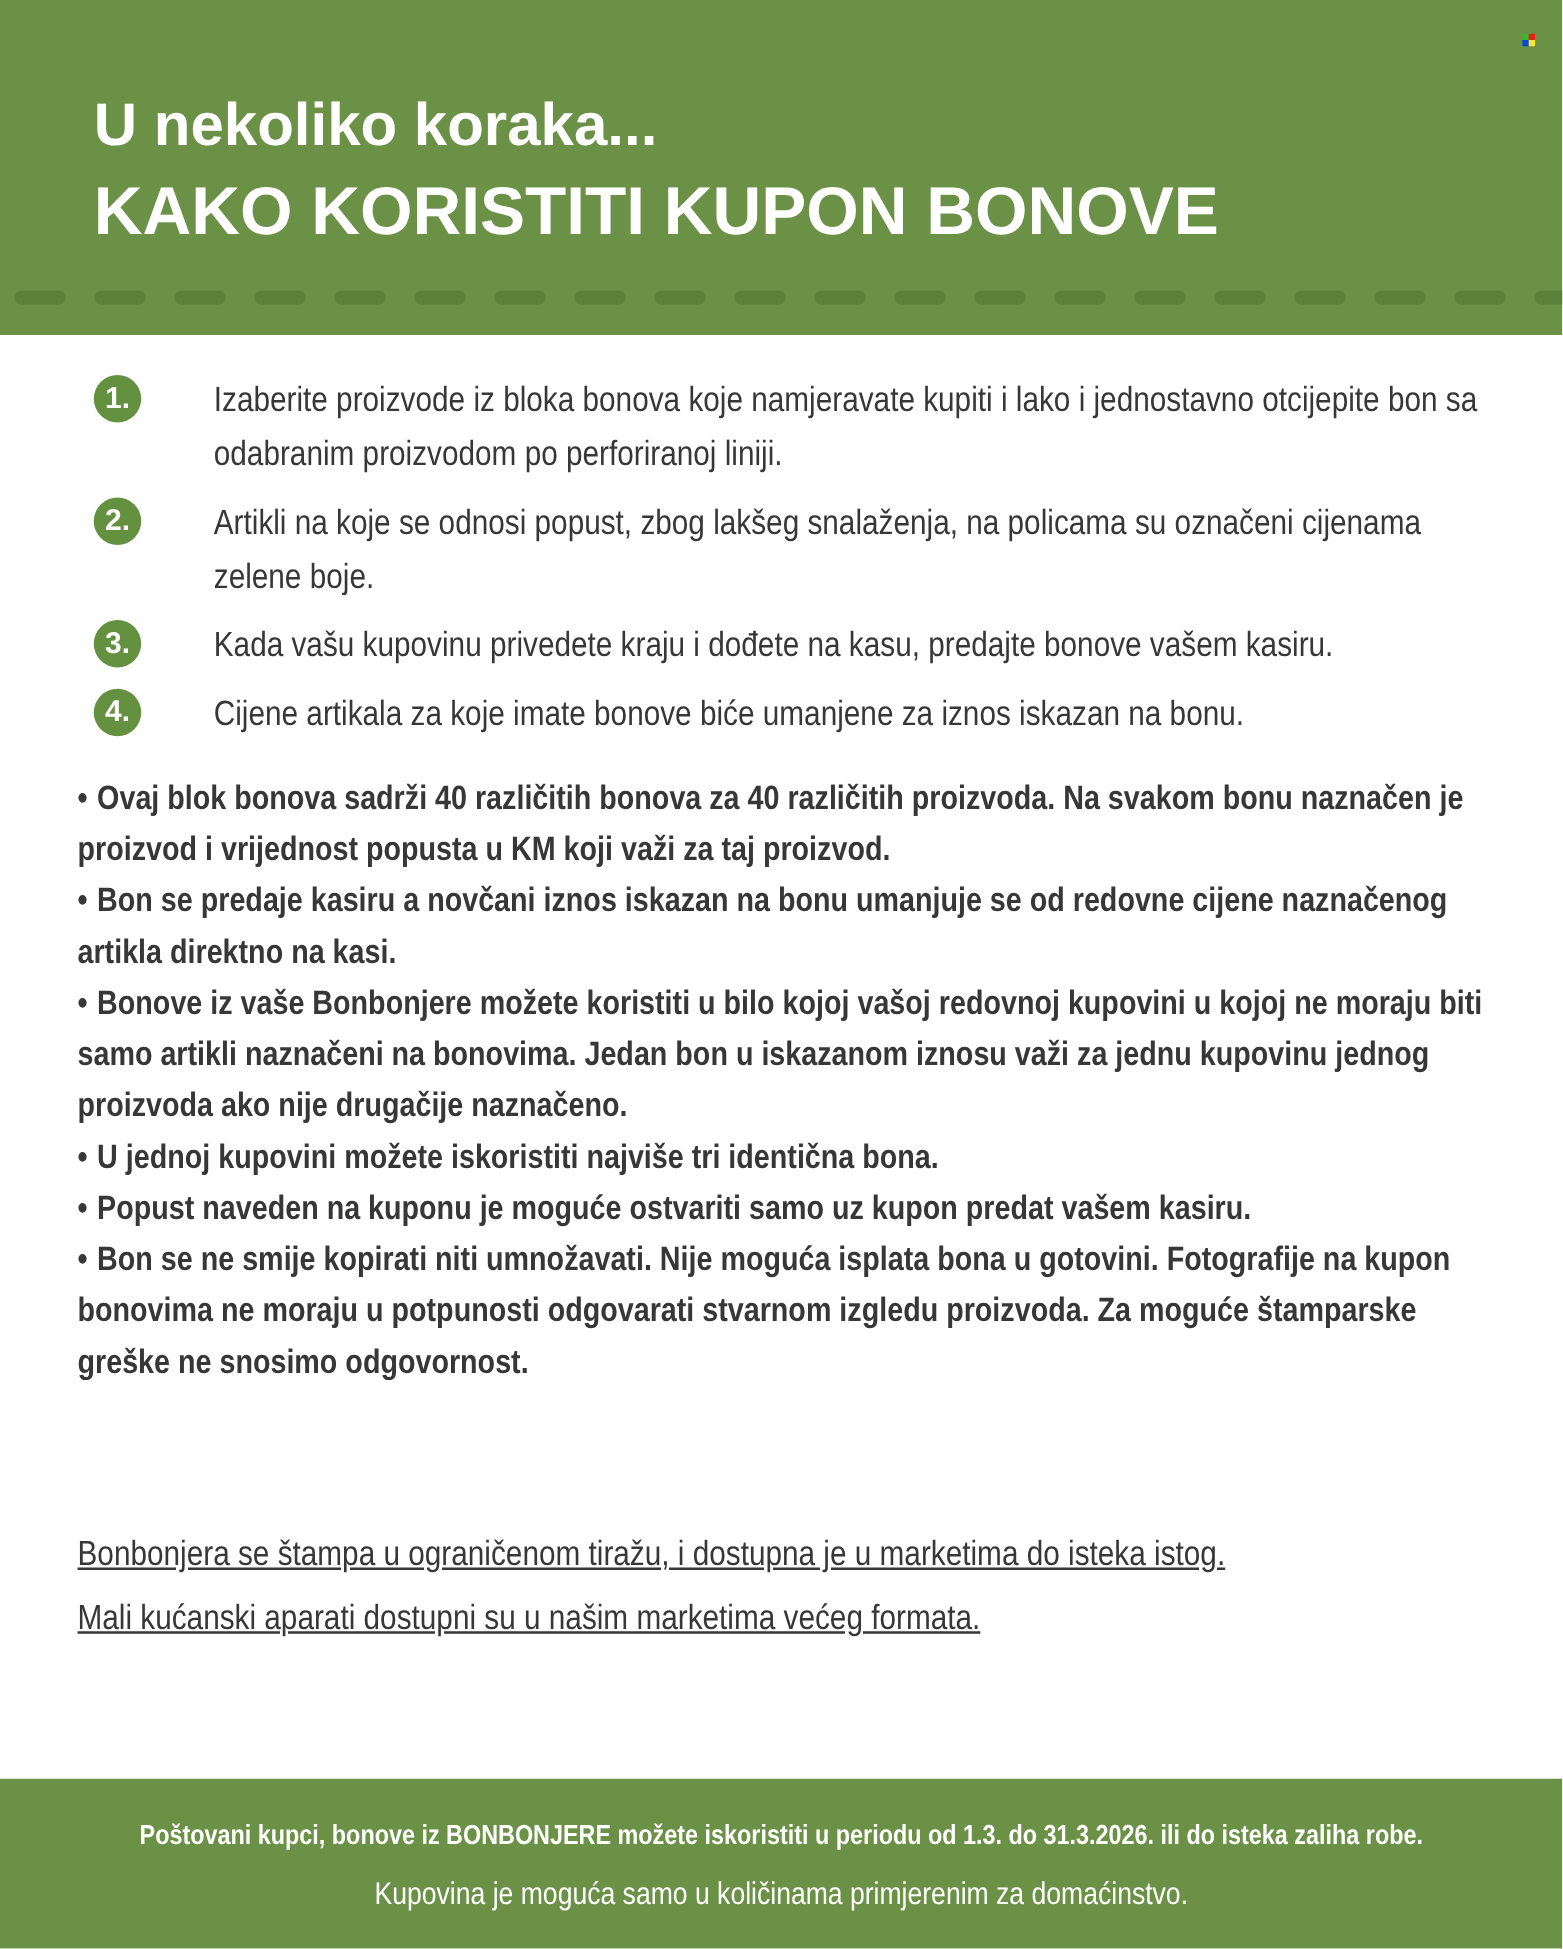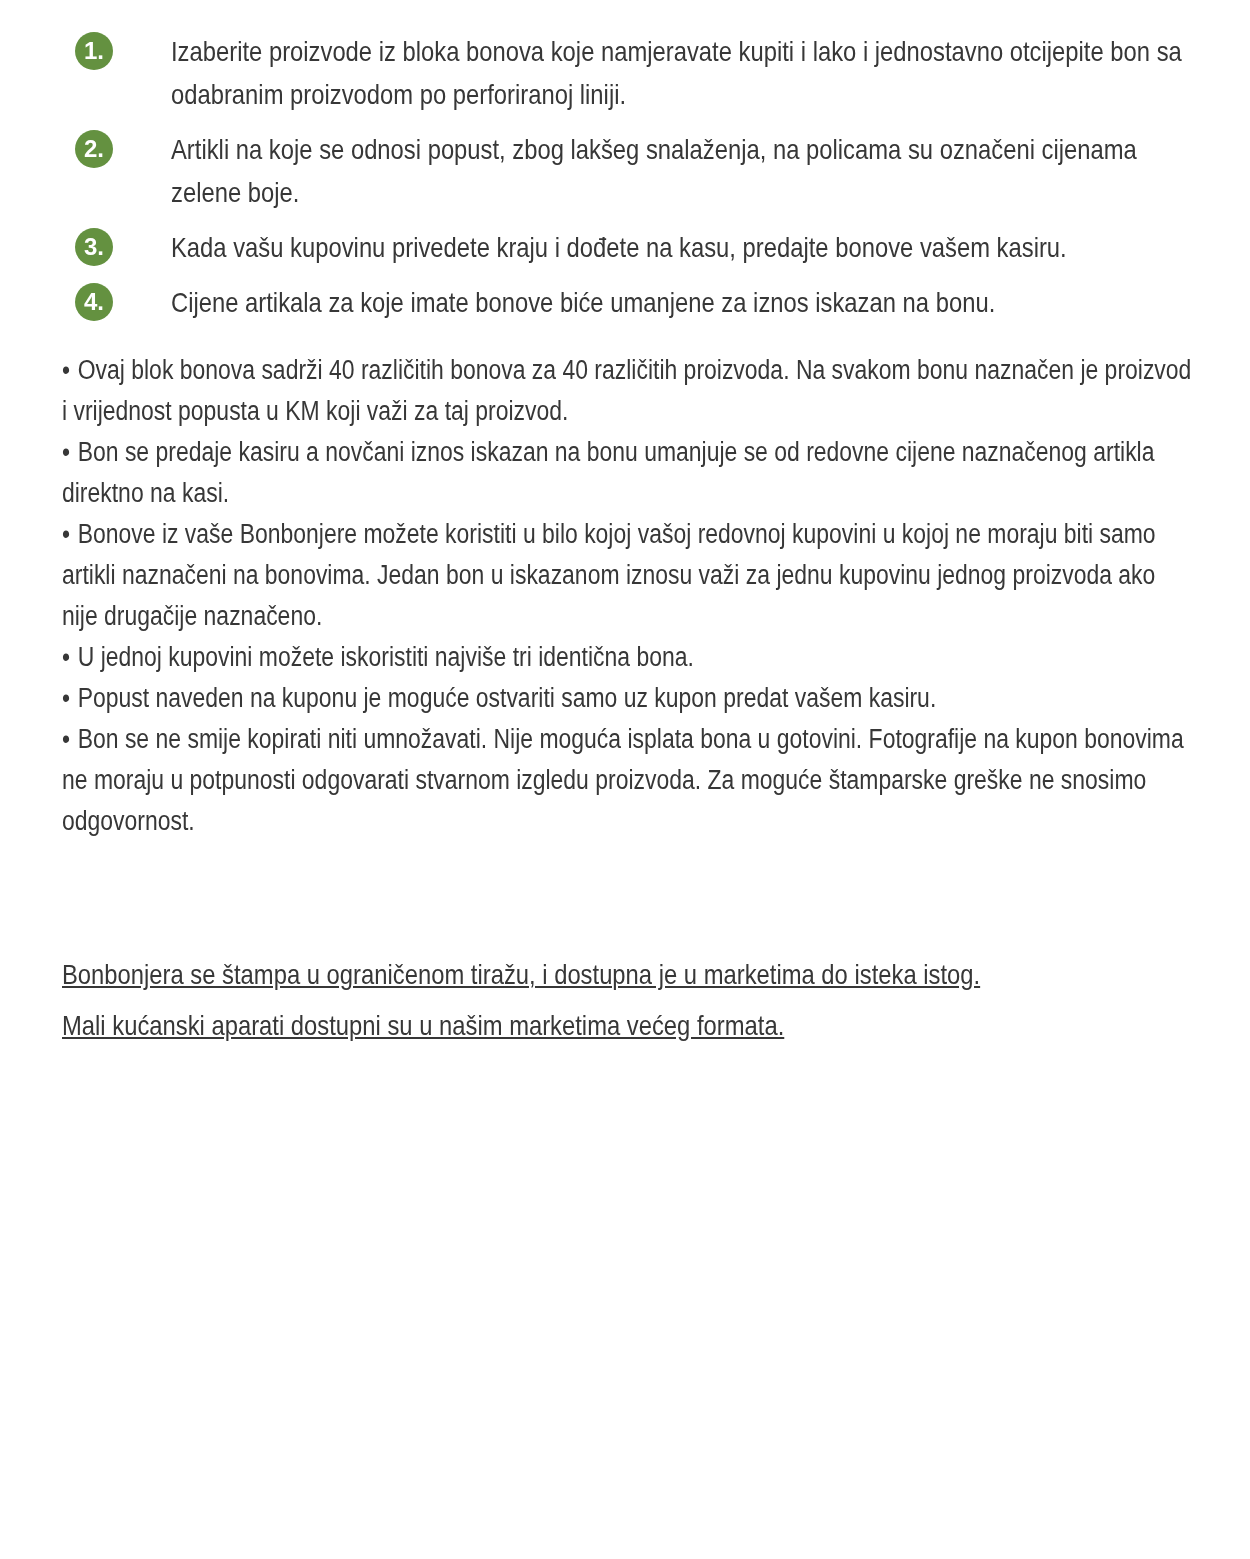--- a/index.html
+++ b/index.html
@@ -52,41 +52,54 @@
     margin-top: 2px;
   }
   .step-body { flex: 1 1 auto; margin-left: 58px; overflow: visible; }
   .step-text { font-size: 28px; line-height: 43px; }
 
   .rules-heading {
     margin-top: 40px;
     color: #1A5E32;
     font-size: 46px; font-weight: bold; line-height: 50px; letter-spacing: 0.5px;
   }
-  .rules { margin-top: 26px; }
+  .rules { margin-top: 26px; font-weight: bold; }
   .rule { font-size: 27px; line-height: 41px; }
   .bullet { margin-right: 9px; }
 
   .notes { margin-top: 112px; text-decoration: underline; }
   .note { font-size: 28px; line-height: 41px; }
   .note + .note { margin-top: 10px; }
 
   
   .footer {
     position: absolute; left: 0; bottom: 0; width: 1250px; height: 136px;
     color: #ffffff; text-align: center; padding-top: 30px;
   }
   .footer-line1 { font-size: 22px; font-weight: bold; line-height: 30px; text-align: center; }
   .footer-line2 { font-size: 25px; font-weight: normal; line-height: 32px; margin-top: 16px; text-align: center; }
 </style>
 </head>
 <body>
 
 <div class="page">
 
+  <header class="band header">
+    <div class="logo-icon">
+      <span class="logo-cell lc-g"></span>
+      <span class="logo-cell lc-r"></span>
+      <span class="logo-cell lc-b"></span>
+      <span class="logo-cell lc-y"></span>
+    </div>
+    <div class="header-subtitle">U nekoliko koraka...</div>
+    <div class="header-title">KAKO KORISTITI KUPON BONOVE</div>
+    <svg class="dashes" width="1250" height="12" viewBox="0 0 1250 12">
+      <line x1="17" y1="6" x2="1250" y2="6" stroke="#5C8138" stroke-width="11" stroke-linecap="round" stroke-dasharray="30 34"></line>
+    </svg>
+  </header>
 
   <main class="content">
 
     <ol class="steps">
       <li class="step">
         <span class="step-num">1.</span>
         <div class="step-body">
           <div class="step-text cond">Izaberite proizvode iz bloka bonova koje namjeravate kupiti i lako i jednostavno otcijepite bon sa odabranim proizvodom po perforiranoj liniji.</div>
         </div>
       </li>
@@ -122,14 +135,18 @@
       </div>
     </div>
 
     <div class="notes">
       <p class="note cond">Bonbonjera se štampa u ograničenom tiražu, i dostupna je u marketima do isteka istog.</p>
       <p class="note cond">Mali kućanski aparati dostupni su u našim marketima većeg formata.</p>
     </div>
 
   </main>
 
+  <footer class="band footer">
+    <p class="footer-line1 cond">Poštovani kupci, bonove iz BONBONJERE možete iskoristiti u periodu od 1.3. do 31.3.2026. ili do isteka zaliha robe.</p>
+    <p class="footer-line2 cond">Kupovina je moguća samo u količinama primjerenim za domaćinstvo.</p>
+  </footer>
 
 </div>
 
 </body></html>

